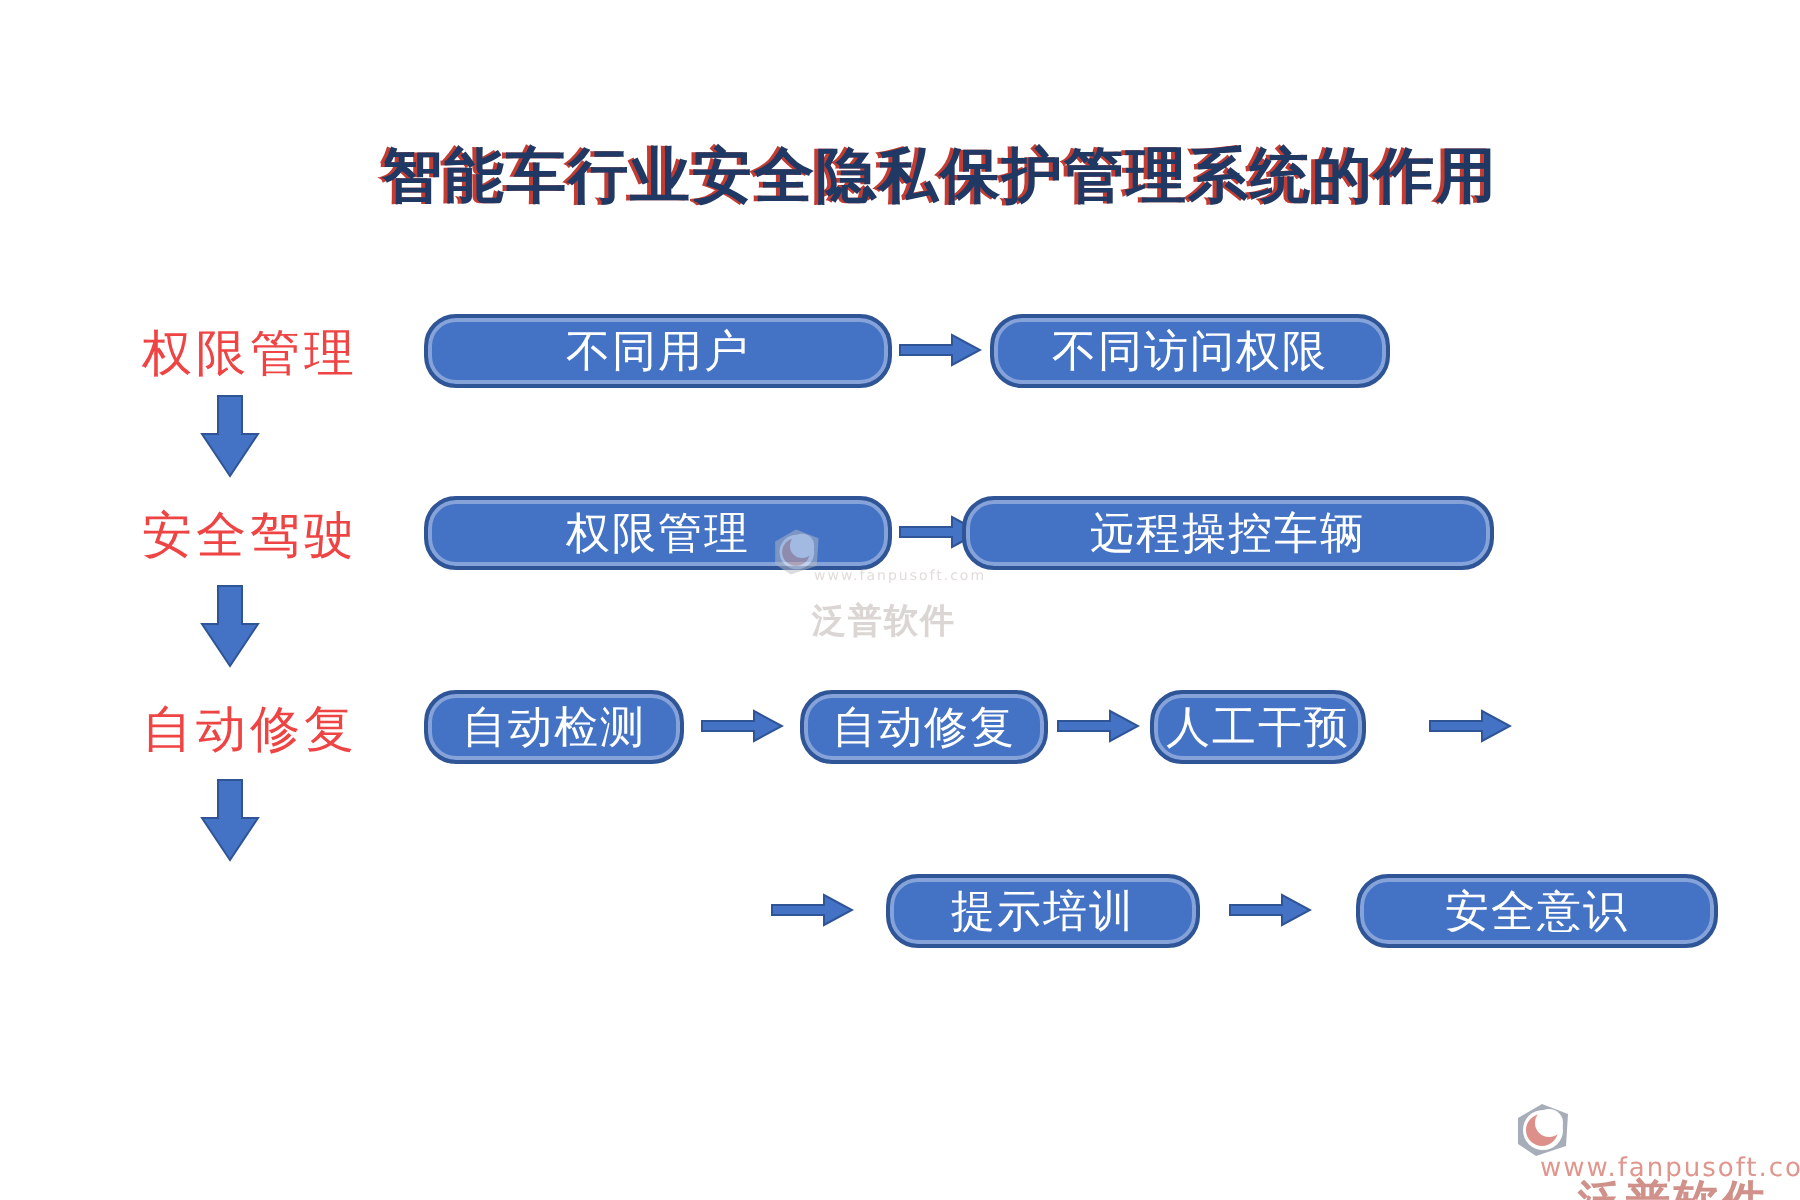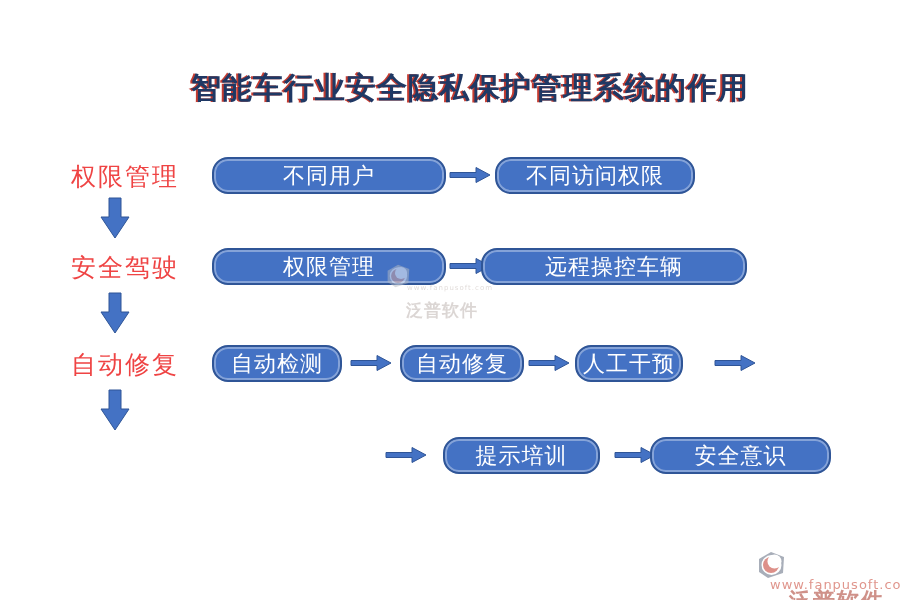--- a/index.html
+++ b/index.html
@@ -90,21 +90,21 @@
     <path d="M9 1 H21 V20 H29 L15 41 L1 20 H9 Z" fill="#4472C4" stroke="#2F5597" stroke-width="1"></path>
   </svg>
 
   <svg class="arrow" style="left:385px;top:446px;" width="42" height="18" viewBox="0 0 42 18">
     <path d="M1 6.5 H27 V1.5 L41 9 L27 16.5 V11.5 H1 Z" fill="#4472C4" stroke="#2F5597" stroke-width="1"></path>
   </svg>
   <div class="box" style="left:443px;top:437px;width:157px;">提示培训</div>
   <svg class="arrow" style="left:614px;top:446px;" width="42" height="18" viewBox="0 0 42 18">
     <path d="M1 6.5 H27 V1.5 L41 9 L27 16.5 V11.5 H1 Z" fill="#4472C4" stroke="#2F5597" stroke-width="1"></path>
   </svg>
-  <div class="box" style="left:650px;top:437px;width:181px;">安全意识</div>
+  <div class="box" style="left:678px;top:437px;width:181px;">安全意识</div>
 
   <div class="brand" style="left:756px;top:549px;width:140px;height:44px;">
     <svg style="position:absolute;left:0;top:1px;" width="30" height="30" viewBox="0 0 30 30">
       <path d="M3 9 L15 2 L28 7 L27 23 L12 28 L3 22 Z" fill="#a8aeb9"></path>
       <circle cx="15.5" cy="15" r="10" fill="#ffffff"></circle>
       <circle cx="15" cy="15" r="8" fill="#dd9089"></circle>
       <circle cx="18.5" cy="11.5" r="7" fill="#ffffff"></circle>
     </svg>
     <span class="brand-name" style="position:absolute;left:33px;top:1px;">泛普软件</span>
     <span class="brand-url" style="position:absolute;left:14px;top:28px;">www.fanpusoft.com</span>

